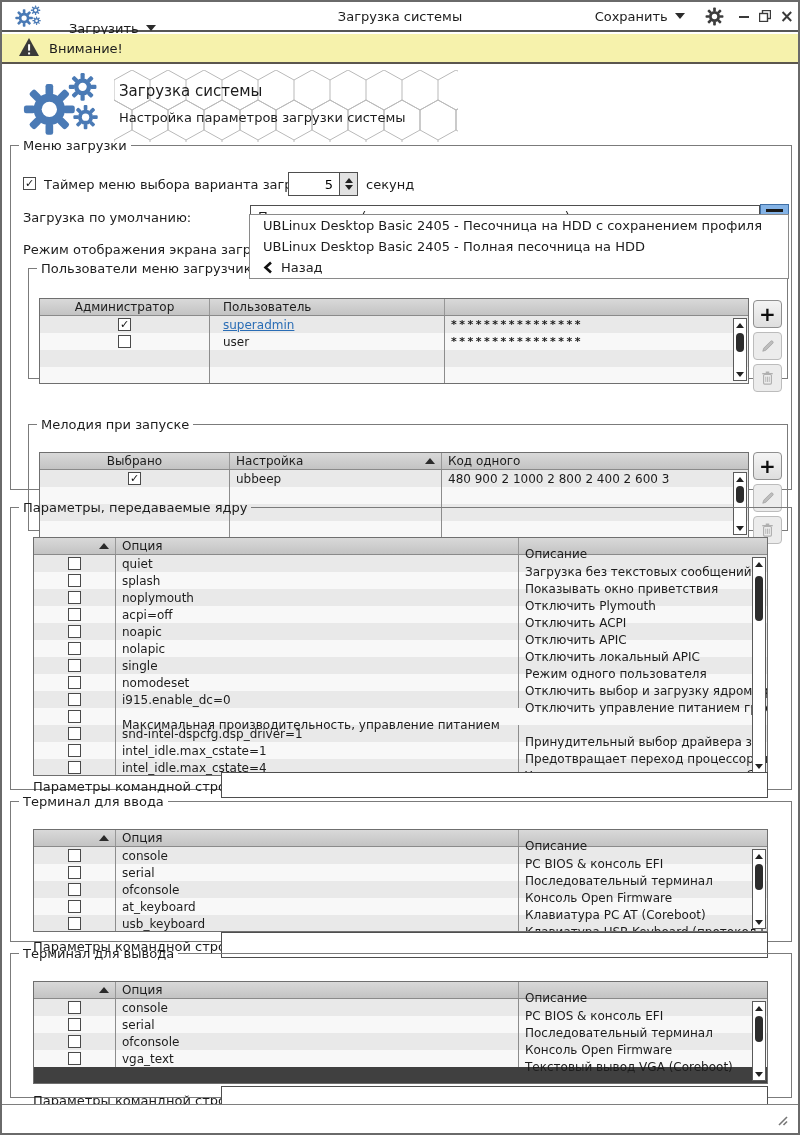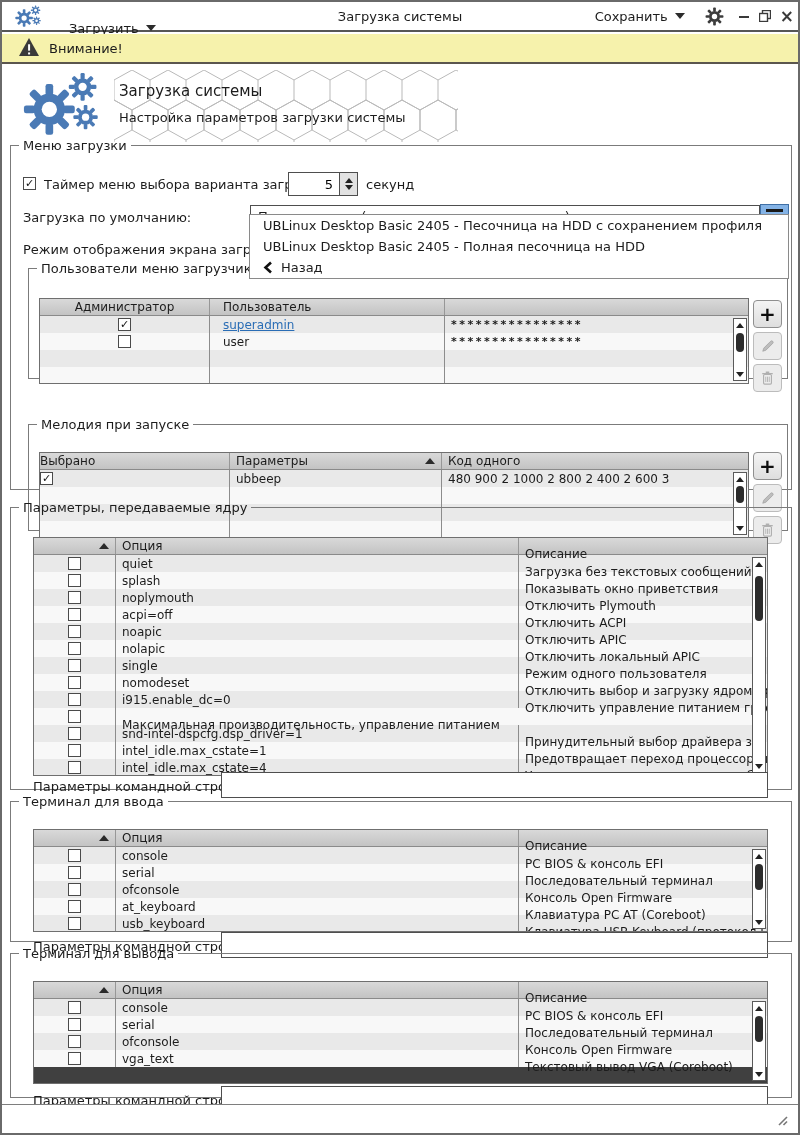--- a/index.html
+++ b/index.html
@@ -77,21 +77,21 @@
   .sort-up { width:0; height:0; border-left:5px solid transparent; border-right:5px solid transparent; border-bottom:6px solid #2a2a2a; margin-left:auto; margin-right:6px; }
   .as-link { color:#2a6db5; text-decoration:underline; }
   .pwd { font-size:11px; font-weight:bold; letter-spacing:2.5px; }
 
   
   .t-users  { left:10px; top:22px; width:710px; height:86px; }
   .t-users .c1 { width:170px; justify-content:center; padding-left:0; }
   .t-users .c2 { width:228px;margin-left:7px; }
   .t-users .c3 { flex:1; }
   .t-melody { left:10px; top:20px; width:710px; height:86px; }
-  .t-melody .c1 { width:190px; padding-left:0; }
+  .t-melody .c1 { width:190px; justify-content:center; padding-left:0; }
   .t-melody .c2 { width:212px; }
   .t-melody .c3 { flex:1; }
   .t-params .c1 { width:82px; justify-content:center; padding-left:0; }
   .t-params .c2 { width:403px; }
   .t-params .c3 { flex:1;margin-top:16px; }
   .t-kernel { left:22px; top:22px; width:735px; height:239px; }
   .t-tin    { left:22px; top:20px; width:735px; height:103px; }
   .t-tout   { left:22px; top:20px; width:735px; height:103px; }
 
   
@@ -331,21 +331,21 @@
     </fieldset>
 
     <fieldset class="fs-melody">
       <legend>Мелодия при запуске</legend>
       <div class="gtable t-melody">
         <div class="ghead">
           <div class="hc c1">
               <span>Выбрано</span>
             </div>
           <div class="hc c2">
-              <span>Параметры</span>
+              <span>Настройка</span>
               <span class="sort-up"></span>
             </div>
           <div class="hc c3">
               <span>Код одного</span>
             </div>
         </div>
         <div>
   <div class="grow">
     <div class="gc c1">
                 <span class="cb checked"></span>

